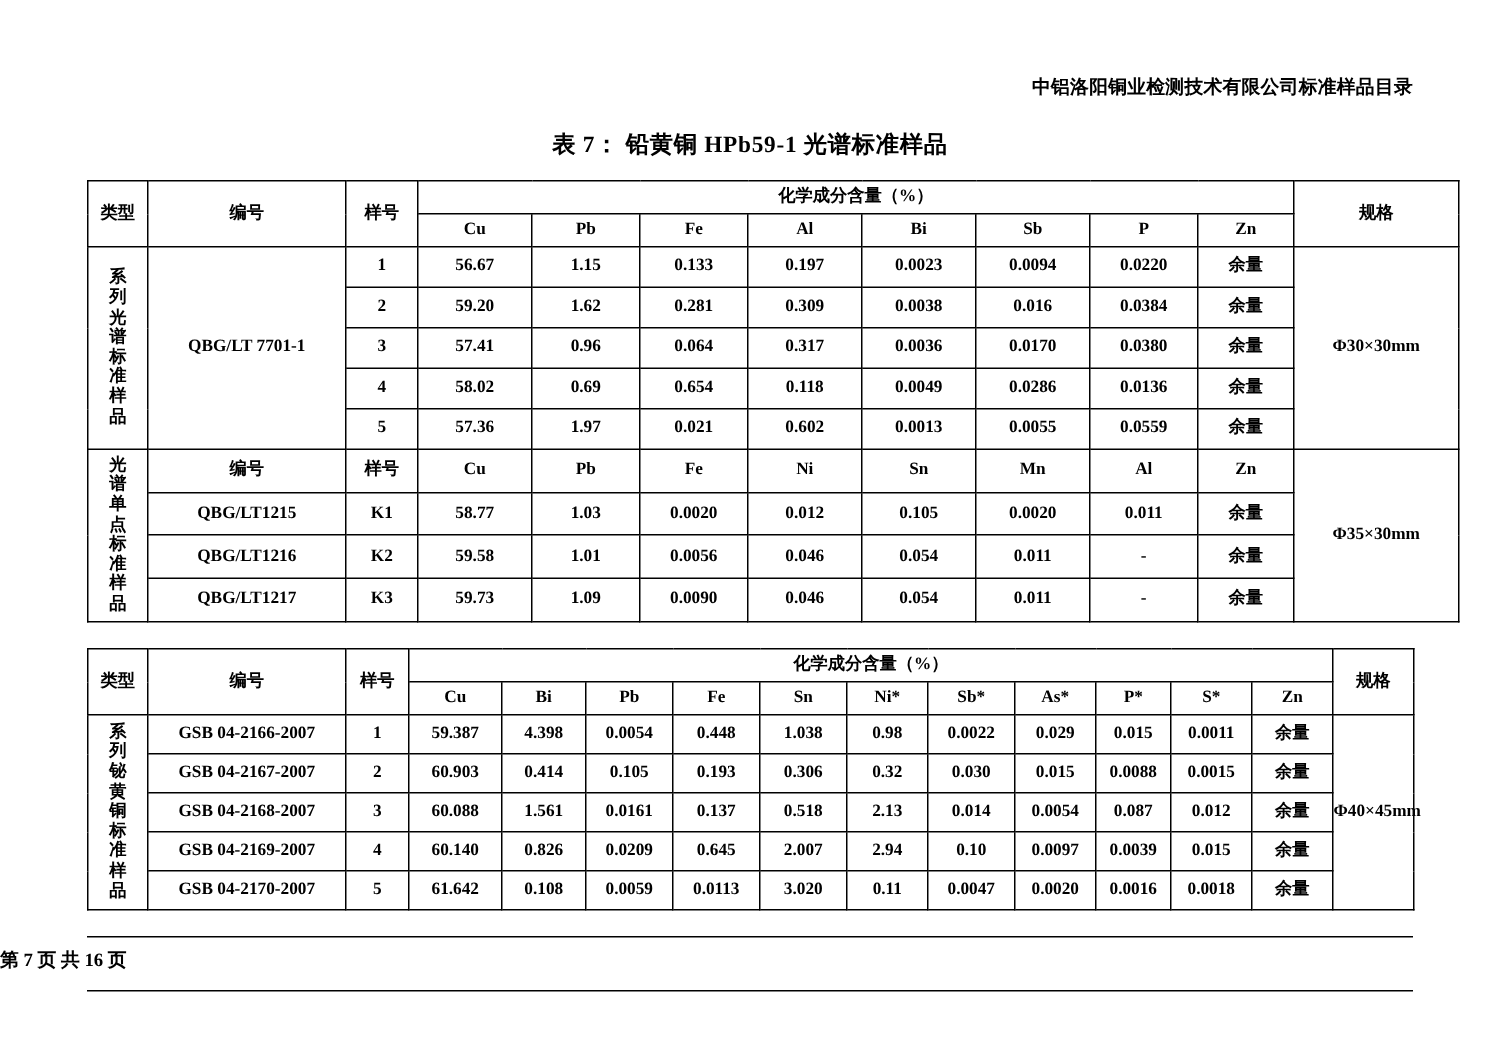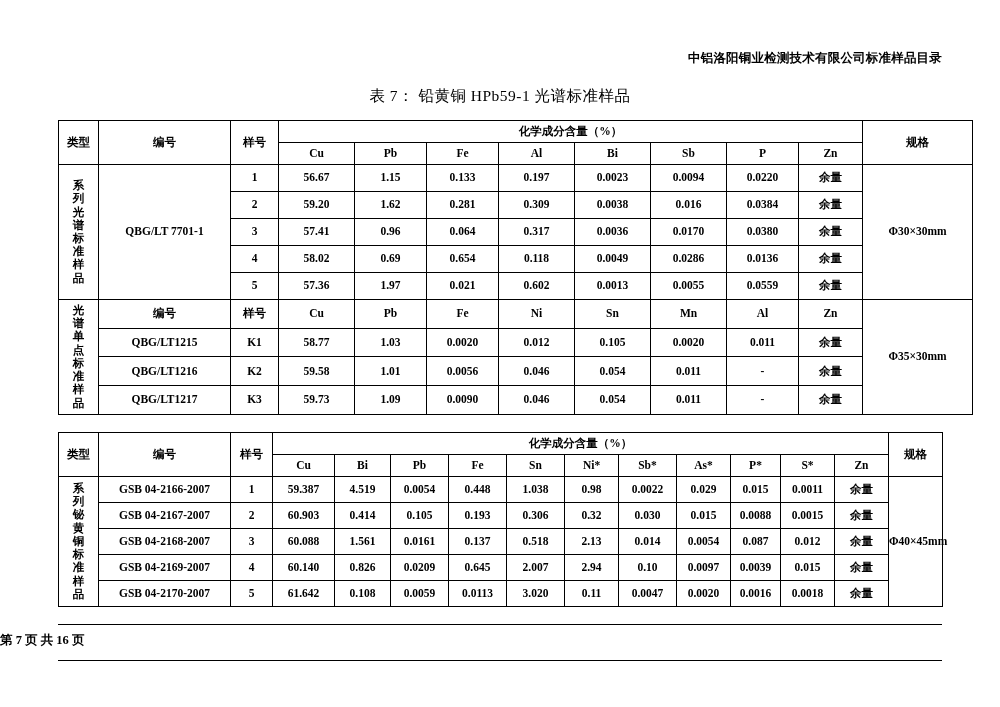--- a/index.html
+++ b/index.html
@@ -28,21 +28,21 @@
     top: 50px;
     font-size: 12.5px;
     font-weight: bold;
     font-family: "Liberation Serif", "DejaVu Serif", serif;
     letter-spacing: 0.2px;
     white-space: nowrap;
   }
   .table-title {
     text-align: center;
     font-size: 15.5px;
-    font-weight: normal;
+    font-weight: bold;
     letter-spacing: 0.5px;
   }
   #title7 {
     position: absolute;
     left: 0; right: 0;
     top: 86px;
   }
   #title8 {
     position: absolute;
     left: 0; right: 0;
@@ -325,21 +325,21 @@
           <span>黄</span>
           <span>铜</span>
           <span>标</span>
           <span>准</span>
           <span>样</span>
           <span>品</span>
         </td>
         <td>GSB 04-2166-2007</td>
         <td>1</td>
         <td>59.387</td>
-        <td>4.519</td>
+        <td>4.398</td>
         <td>0.0054</td>
         <td>0.448</td>
         <td>1.038</td>
         <td>0.98</td>
         <td>0.0022</td>
         <td>0.029</td>
         <td>0.015</td>
         <td>0.0011</td>
         <td>余量</td>
         <td rowspan="5">Φ40×45mm</td>

